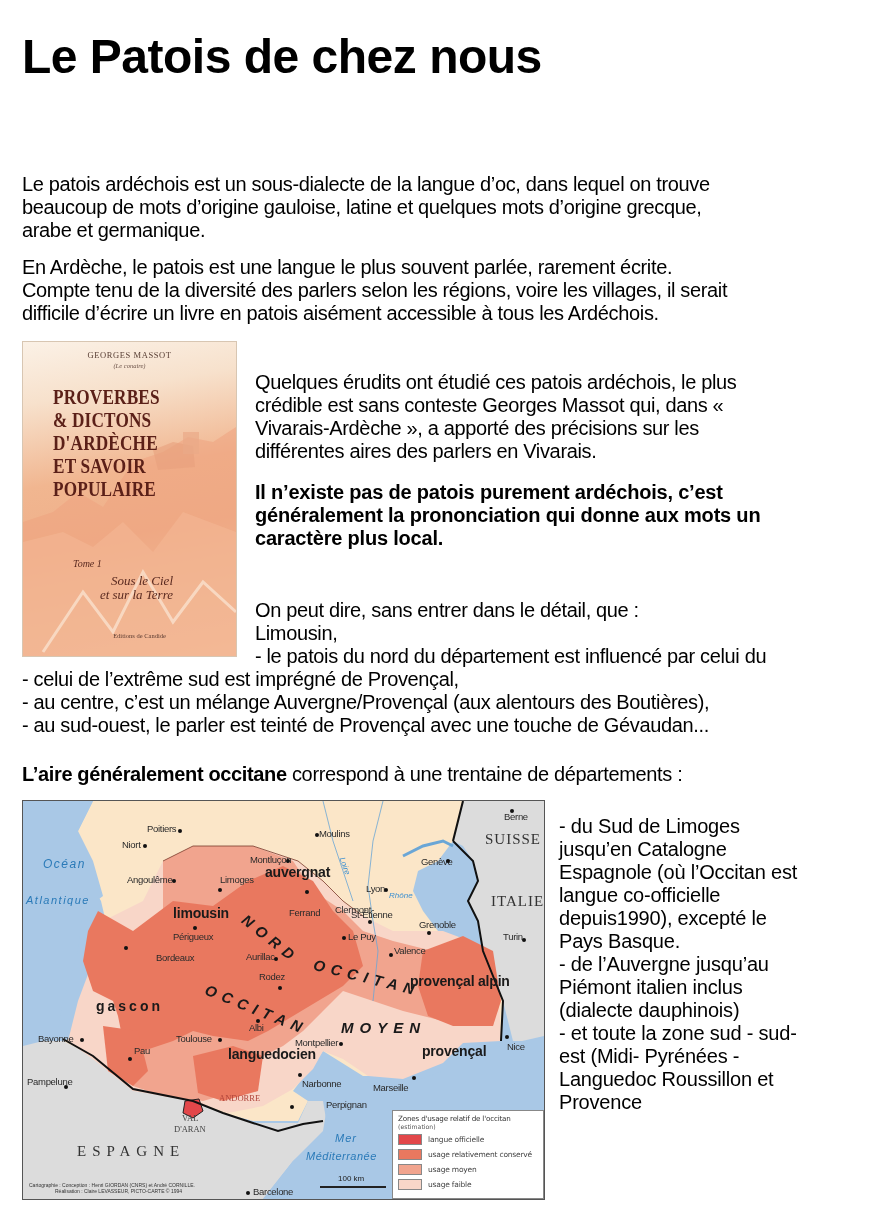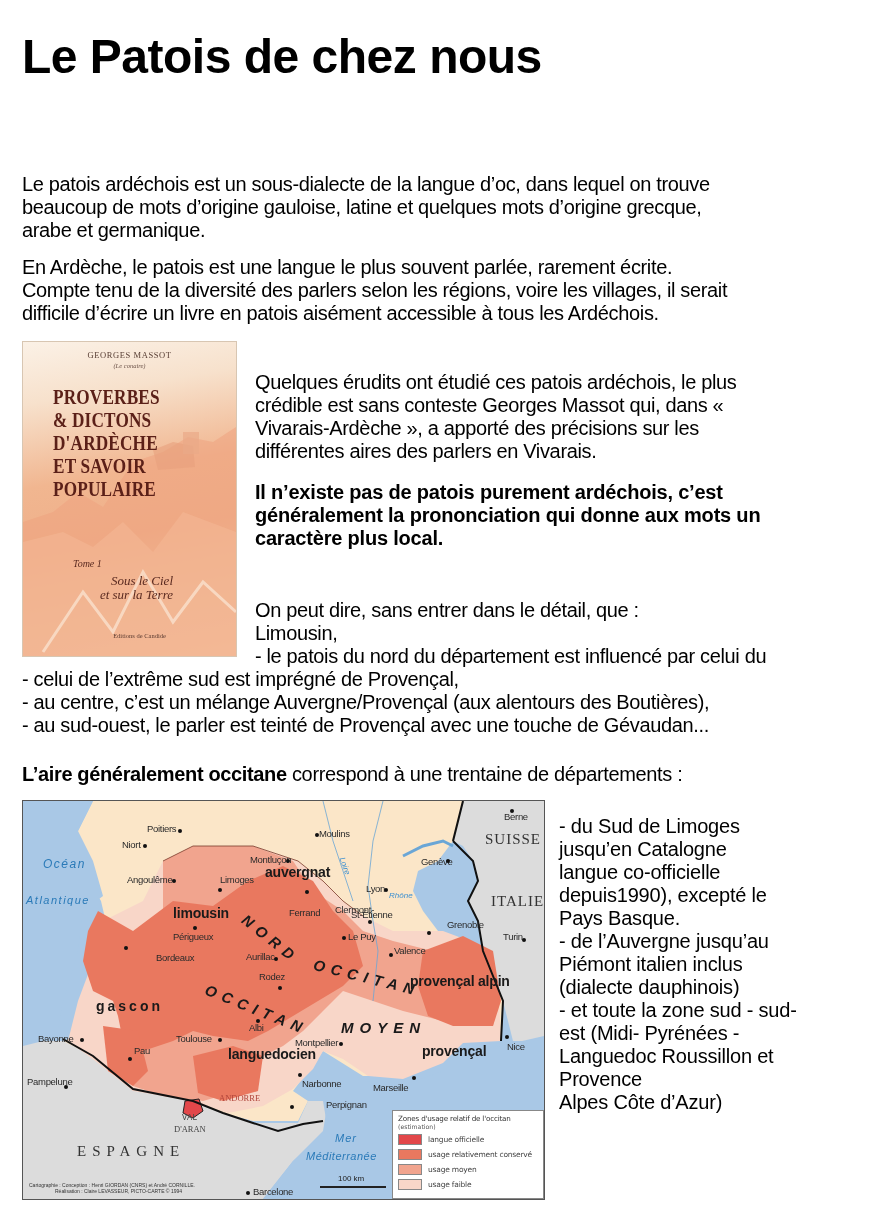--- a/index.html
+++ b/index.html
@@ -200,21 +200,21 @@
   <span class="map-label city" style="left:236px; top:170px;">Rodez</span>
   <span class="dot" style="left:255px; top:185px;"></span>
   <span class="map-label city" style="left:325px; top:130px;">Le Puy</span>
   <span class="dot" style="left:319px; top:135px;"></span>
   <span class="map-label city" style="left:328px; top:108px;">St-Étienne</span>
   <span class="dot" style="left:345px; top:119px;"></span>
   <span class="map-label city" style="left:343px; top:82px;">Lyon</span>
   <span class="dot" style="left:361px; top:87px;"></span>
   <span class="map-label city" style="left:398px; top:55px;">Genève</span>
   <span class="dot" style="left:423px; top:58px;"></span>
-  <span class="map-label city" style="left:424px; top:118px;">Grenoble</span>
+  <span class="map-label city" style="left:396px; top:118px;">Grenoble</span>
   <span class="dot" style="left:404px; top:130px;"></span>
   <span class="map-label city" style="left:371px; top:144px;">Valence</span>
   <span class="dot" style="left:366px; top:152px;"></span>
   <span class="map-label city" style="left:480px; top:130px;">Turin</span>
   <span class="dot" style="left:499px; top:137px;"></span>
   <span class="map-label city" style="left:481px; top:10px;">Berne</span>
   <span class="dot" style="left:487px; top:8px;"></span>
   <span class="map-label city" style="left:226px; top:221px;">Albi</span>
   <span class="dot" style="left:233px; top:218px;"></span>
   <span class="map-label city" style="left:153px; top:232px;">Toulouse</span>
@@ -248,21 +248,21 @@
   <span class="map-label zone" style="left:226px; top:110px; transform:rotate(38deg); transform-origin:left top;">NORD</span>
   <span class="map-label zone" style="left:293px; top:155px; transform:rotate(14deg); transform-origin:left top;">OCCITAN</span>
   <span class="map-label zone" style="left:186px; top:180px; transform:rotate(22deg); transform-origin:left top;">OCCITAN</span>
   <span class="map-label zone" style="left:318px; top:218px;">MOYEN</span>
 
   <span class="map-label country" style="left:462px; top:30px;">SUISSE</span>
   <span class="map-label country" style="left:468px; top:92px;">ITALIE</span>
   <span class="map-label country" style="left:54px; top:342px; letter-spacing:6px;">ESPAGNE</span>
 
   <span class="map-label" style="left:196px; top:292px; font-family:'Liberation Serif',serif; font-size:8.5px; color:#b0443a;">ANDORRE</span>
-  <span class="map-label" style="left:159px; top:312px; font-family:Liberation Mono, monospace; font-size:8.5px; color:#444;">VAL</span>
+  <span class="map-label" style="left:159px; top:312px; font-family:Liberation Serif, serif; font-size:8.5px; color:#444;">VAL</span>
   <span class="map-label" style="left:151px; top:323px; font-family:'Liberation Serif',serif; font-size:8.5px; color:#444;">D'ARAN</span>
 
   <span class="map-label sea" style="left:20px; top:56px; font-size:12px;">Océan</span>
   <span class="map-label sea" style="left:3px; top:93px;">Atlantique</span>
   <span class="map-label sea" style="left:312px; top:331px; letter-spacing:1px;">Mer</span>
   <span class="map-label sea" style="left:283px; top:349px; letter-spacing:0.5px;">Méditerranée</span>
 
   <span class="map-label river" style="left:323px; top:55px; transform:rotate(70deg); transform-origin:left top;">Loire</span>
   <span class="map-label river" style="left:366px; top:90px;">Rhône</span>
 
@@ -292,24 +292,24 @@
     <div class="row">
       <span class="sw" style="background:#f8d6c8;"></span>
       <span class="rl">usage faible</span>
     </div>
   </div>
 </div>
 
 <div class="abs para" style="left:559px; top:815px; letter-spacing:-0.2px;">
   <span class="line">- du Sud de Limoges</span>
   <span class="line">jusqu’en Catalogne</span>
+  <span class="line">Espagnole (où l’Occitan est</span>
   <span class="line">langue co-officielle</span>
   <span class="line">depuis1990), excepté le</span>
   <span class="line">Pays Basque.</span>
   <span class="line">- de l’Auvergne jusqu’au</span>
   <span class="line">Piémont italien inclus</span>
   <span class="line">(dialecte dauphinois)</span>
   <span class="line">- et toute la zone sud - sud-</span>
   <span class="line">est (Midi- Pyrénées -</span>
   <span class="line">Languedoc Roussillon et</span>
   <span class="line">Provence</span>
-  <span class="line">Alpes Côte d’Azur)</span>
 </div>
 
 </body></html>

